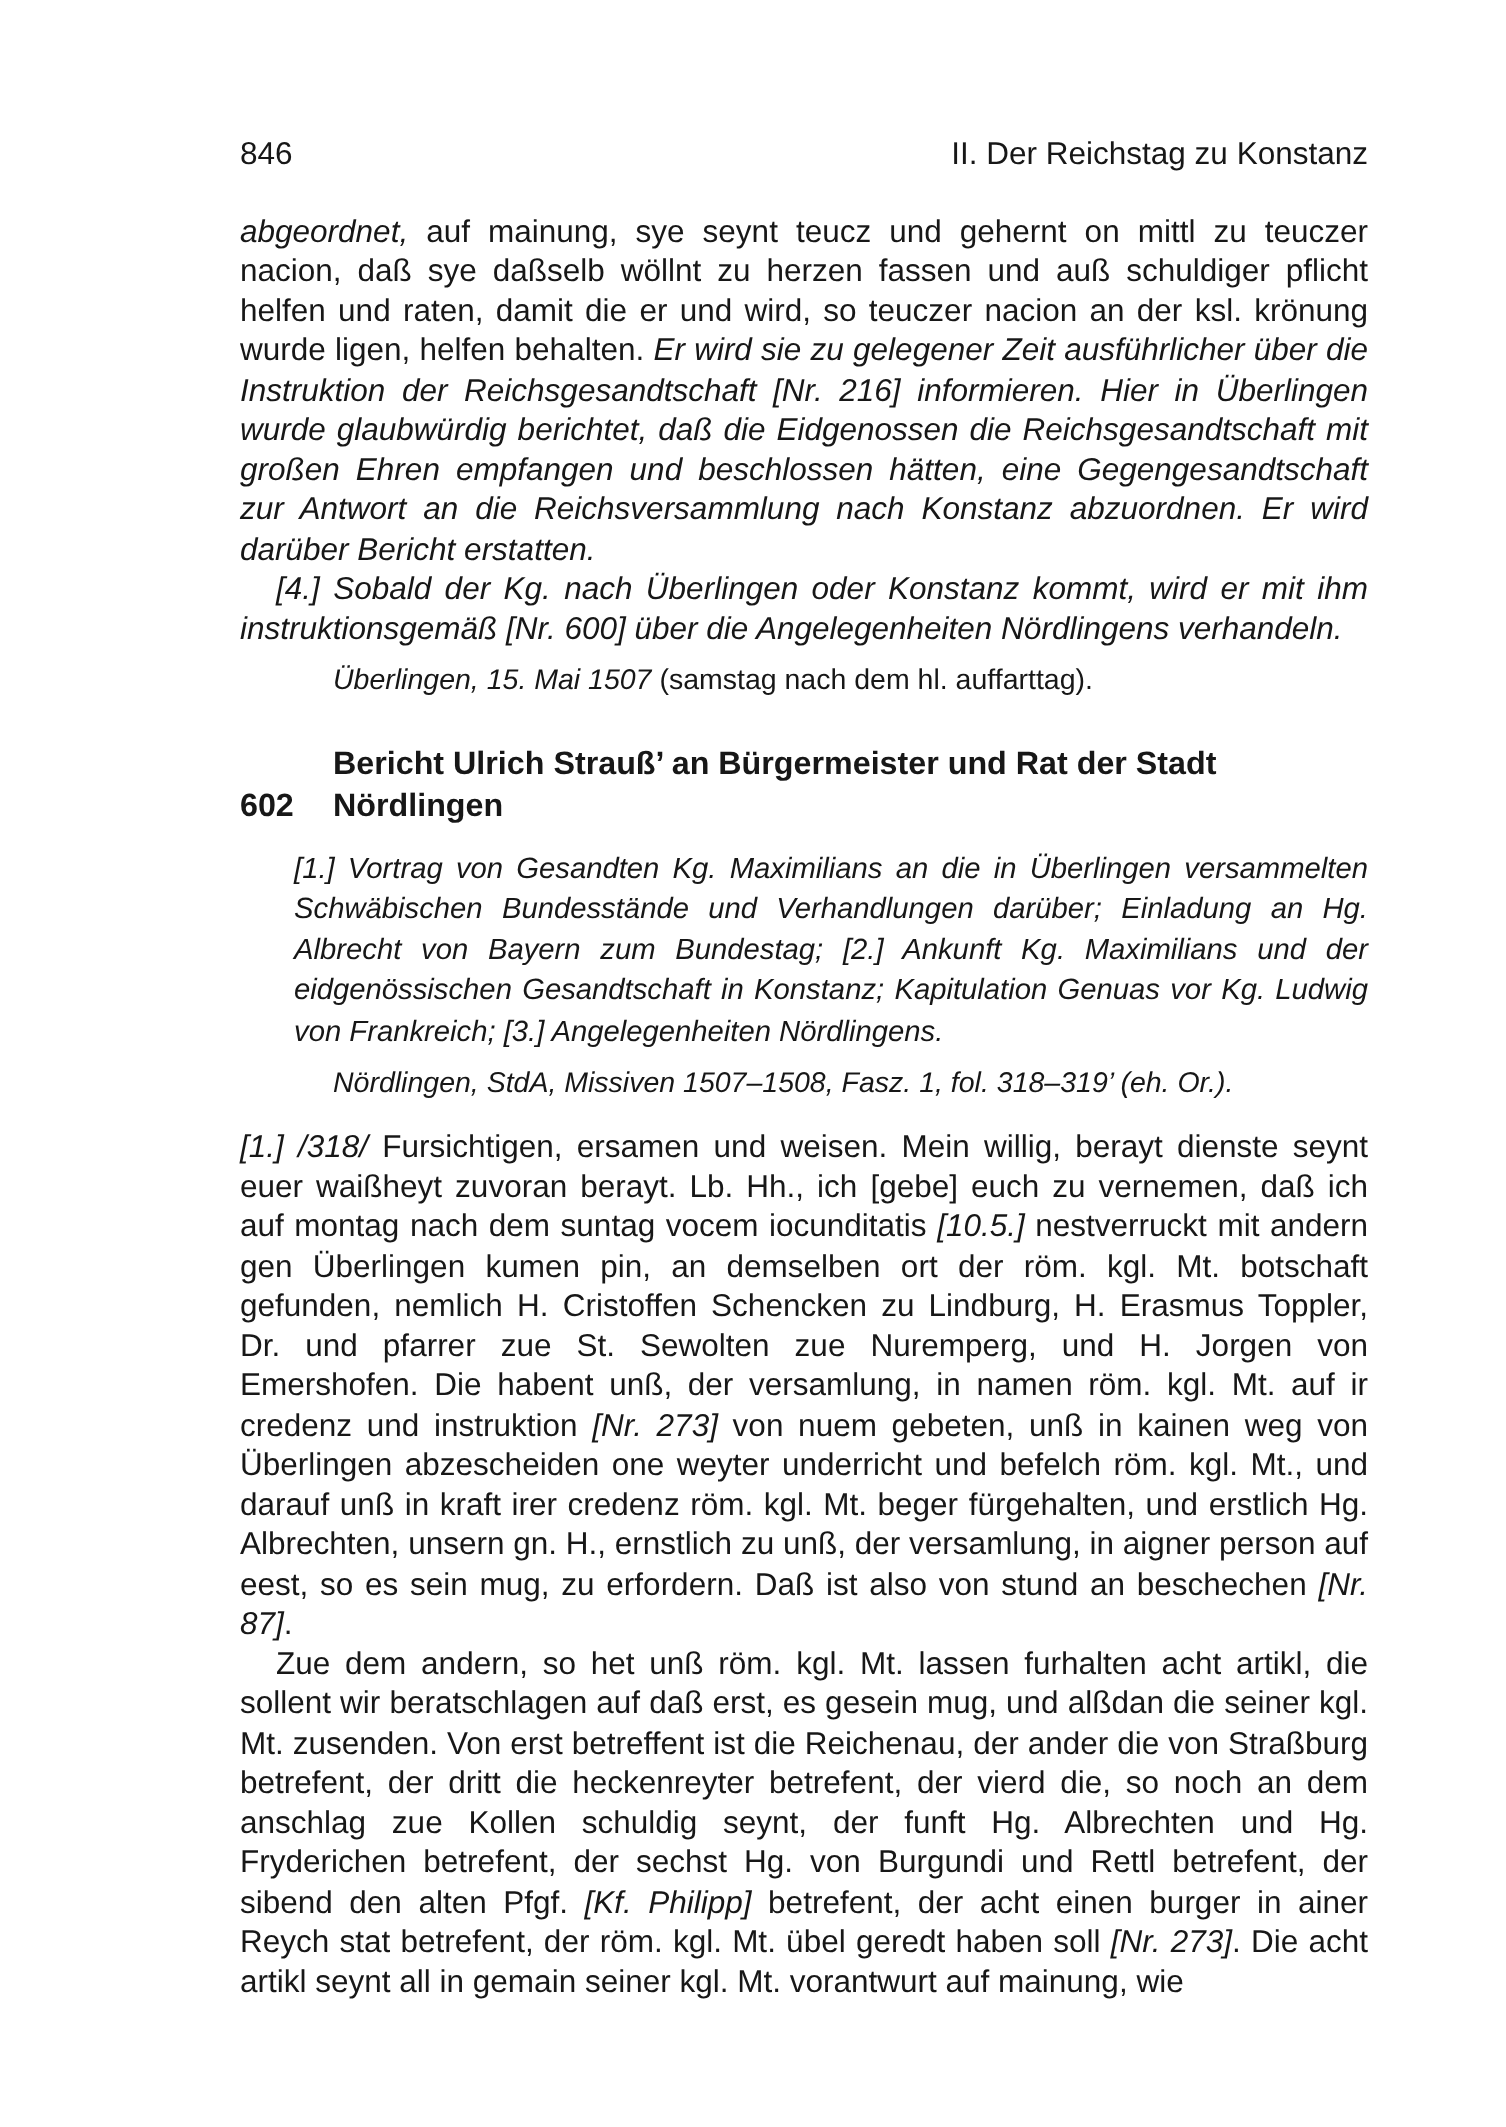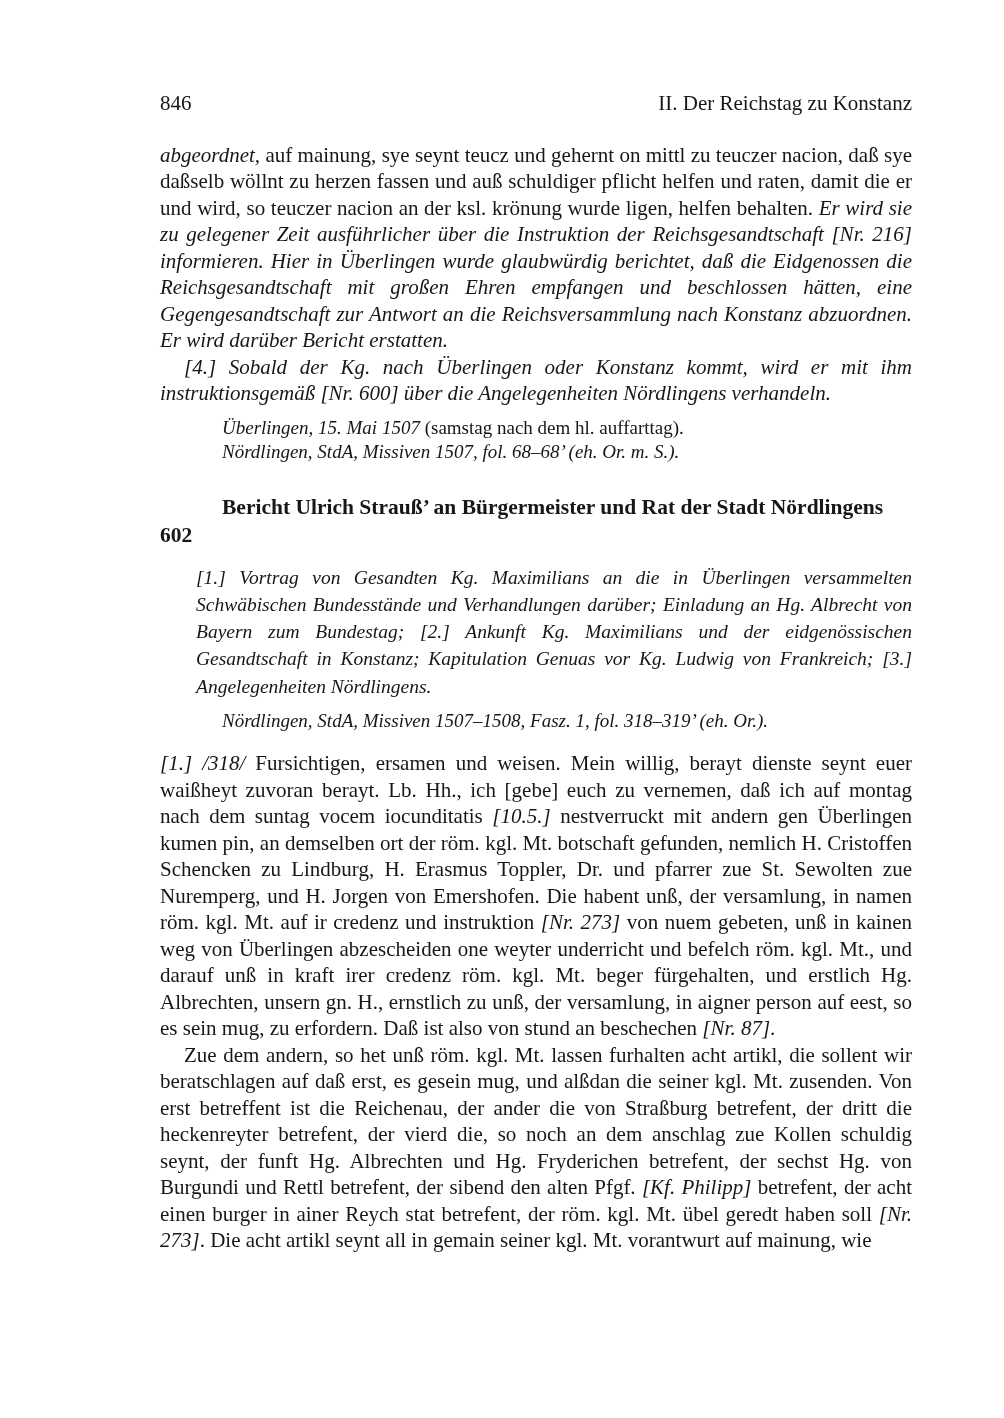--- a/index.html
+++ b/index.html
@@ -2,21 +2,21 @@
 <html><head>
 <meta charset="utf-8">
 <style>
   html, body { margin: 0; padding: 0; background: #ffffff; }
   .page {
     position: relative;
     width: 1004px;
     height: 1418px;
     background: #ffffff;
     color: #171717;
-    font-family: Liberation Serif, serif;
+    font-family: Liberation Sans, sans-serif;
     overflow: hidden;
   }
   .textblock {
     position: absolute;
     left: 160px;
     top: 78px;
     width: 752px;
     font-size: 21px;
     line-height: 26.5px;
   }
@@ -67,30 +67,27 @@
       <p class="just">
         <span class="italic">abgeordnet,</span><span class="roman"> auf mainung, sye seynt teucz und gehernt on mittl zu teuczer nacion, daß sye daßselb wöllnt zu herzen fassen und auß schuldiger pflicht helfen und raten, damit die er und wird, so teuczer nacion an der ksl. krönung wurde ligen, helfen behalten. </span><span class="italic">Er wird sie zu gelegener Zeit ausführlicher über die Instruktion der Reichsgesandtschaft [Nr. 216] informieren. Hier in Überlingen wurde glaubwürdig berichtet, daß die Eidgenossen die Reichsgesandtschaft mit großen Ehren empfangen und beschlossen hätten, eine Gegengesandtschaft zur Antwort an die Reichsversammlung nach Konstanz abzuordnen. Er wird darüber Bericht erstatten.</span>
       </p>
       <p class="just indent">
         <span class="italic">[4.] Sobald der Kg. nach Überlingen oder Konstanz kommt, wird er mit ihm instruktionsgemäß [Nr. 600] über die Angelegenheiten Nördlingens verhandeln.</span>
       </p>
       <div class="sourceblock">
         <p>
           <span class="italic">Überlingen, 15. Mai 1507</span><span class="roman"> (samstag nach dem hl. auffarttag).</span>
         </p>
-        <p>
-          <span class="italic">Nördlingen, StdA, Missiven 1507, fol. 68–68’ (eh. Or. m. S.).</span>
-        </p>
       </div>
     </section>
 
     <section>
       <h2 class="docheading">
         <span class="docnum">602</span>
-        <span class="doctitle">Bericht Ulrich Strauß’ an Bürgermeister und Rat der Stadt Nördlingens</span>
+        <span class="doctitle">Bericht Ulrich Strauß’ an Bürgermeister und Rat der Stadt Nördlingen</span>
       </h2>
 
       <p class="summary">
         <span class="italic">[1.] Vortrag von Gesandten Kg. Maximilians an die in Überlingen versammelten Schwäbischen Bundesstände und Verhandlungen darüber; Einladung an Hg. Albrecht von Bayern zum Bundestag; [2.] Ankunft Kg. Maximilians und der eidgenössischen Gesandtschaft in Konstanz; Kapitulation Genuas vor Kg. Ludwig von Frankreich; [3.] Angelegenheiten Nördlingens.</span>
       </p>
 
       <div class="sourceblock">
         <p>
           <span class="italic">Nördlingen, StdA, Missiven 1507–1508, Fasz. 1, fol. 318–319’ (eh. Or.).</span>
         </p>

